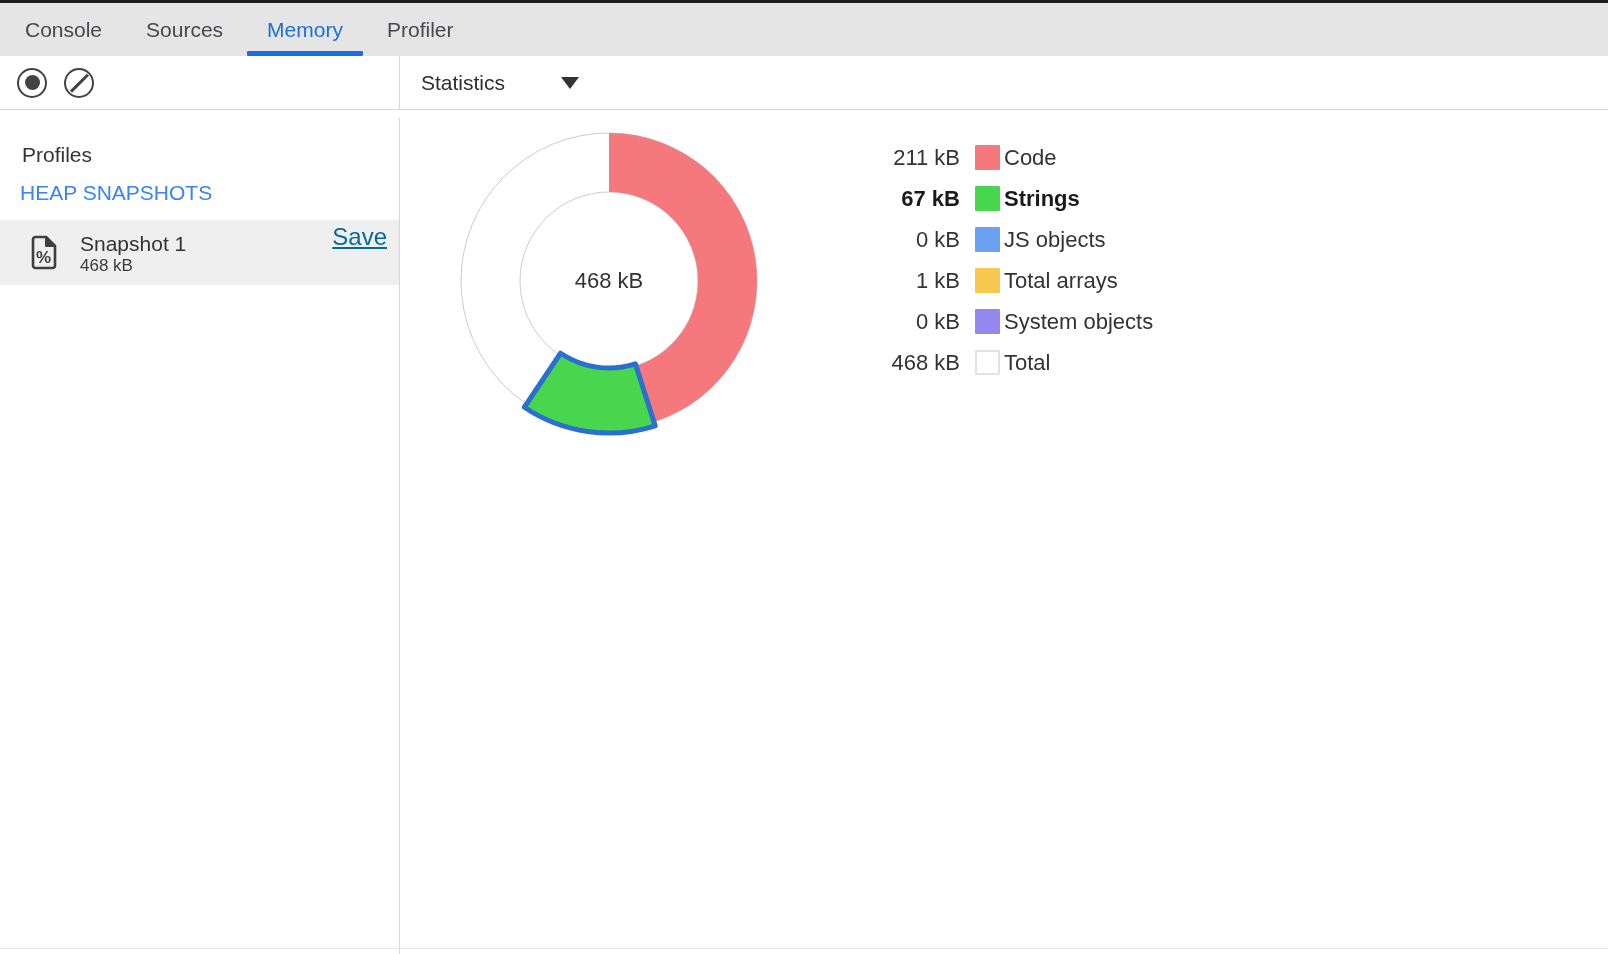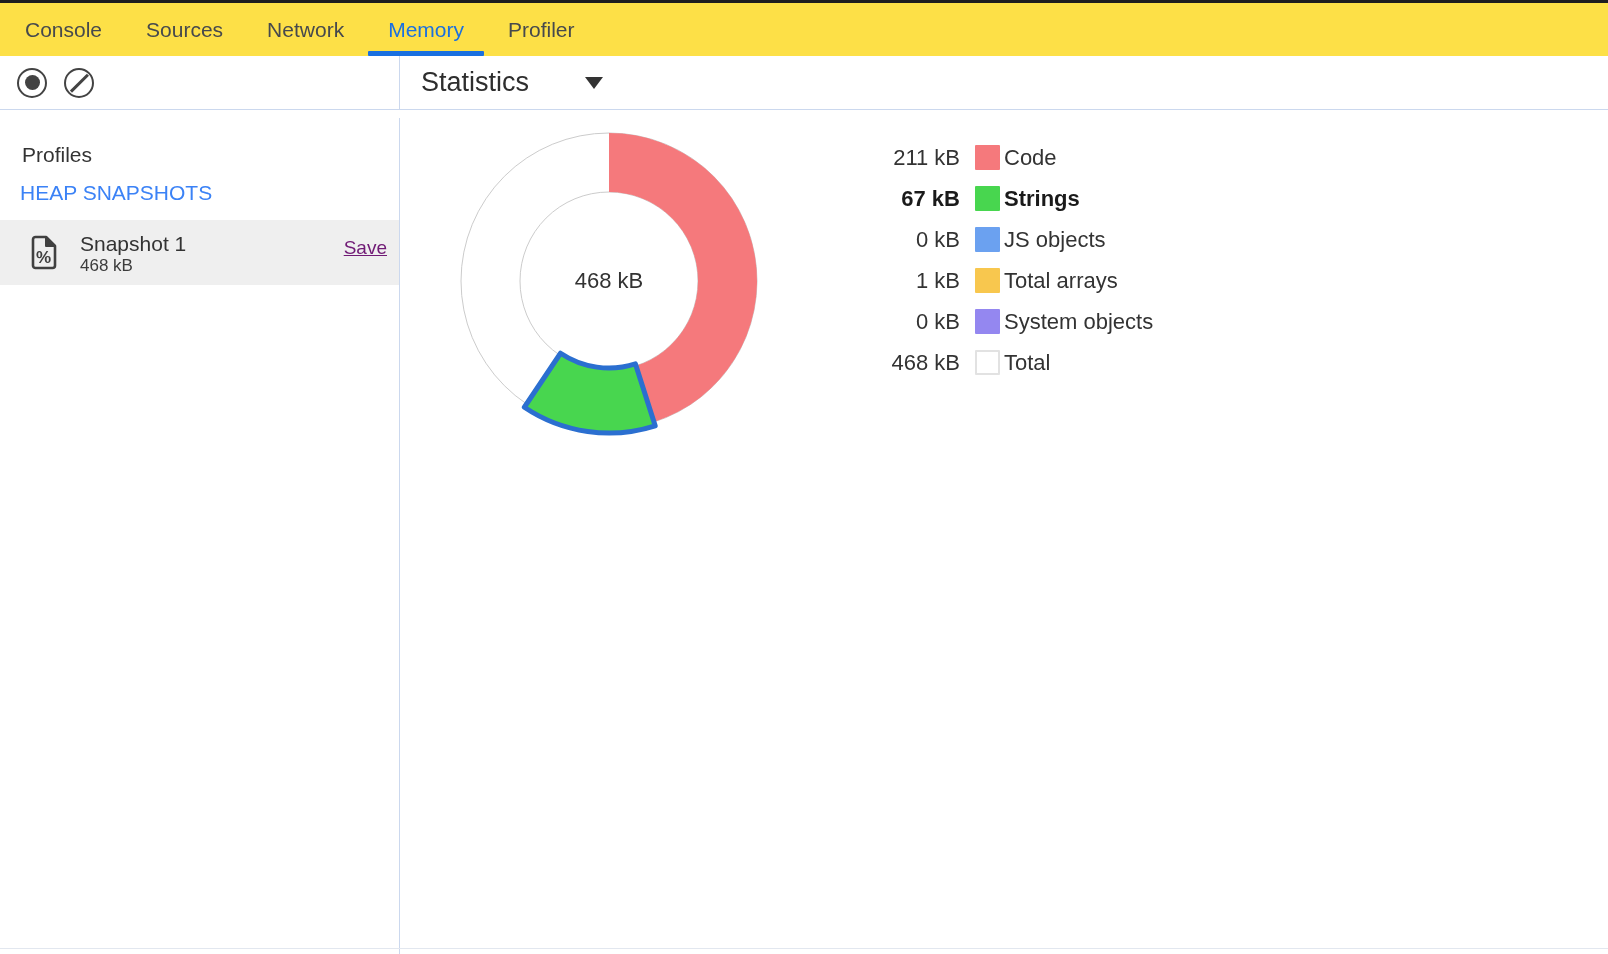--- a/index.html
+++ b/index.html
@@ -2,21 +2,21 @@
 <html><head>
 <meta charset="utf-8">
 <style>
   * { margin:0; padding:0; box-sizing:border-box; }
   html,body { width:1608px; height:954px; background:#fff; overflow:hidden;
               font-family:"Liberation Sans", sans-serif; color:#333; }
   .stripe { position:absolute; left:0; top:0; width:1608px; height:3px; background:#1d1d1f; }
 
   
   .tabbar { position:absolute; left:0; top:3px; width:1608px; height:53px;
-            background:#fde047; display:flex; align-items:stretch; padding-left:3px; }
+            background:#e5e5e5; display:flex; align-items:stretch; padding-left:3px; }
   .tab { position:relative; display:flex; align-items:center; padding:0 20px; margin:0 2px;
          font-size:21px; color:#46494d; cursor:default; }
   .tab.active { color:#1a70e0; }
   .tab.active::after { content:""; position:absolute; left:0; right:0; bottom:0; height:5px;
                        background:#1a70e0; border-radius:1px; }
 
   
   .toolbar { position:absolute; left:0; top:56px; width:1608px; height:54px;
              background:#fff; border-bottom:1px solid #cbd8ee; display:flex; }
   .toolbar-left { width:400px; height:100%; border-right:1px solid #cbd8ee;
@@ -24,36 +24,36 @@
   .toolbar-right { flex:1; display:flex; align-items:center; padding-left:21px; }
   .icon-btn { width:30px; height:30px; position:relative; cursor:pointer; }
   .record-ring { width:30px; height:30px; border:2.5px solid #434343; border-radius:50%;
                  position:absolute; }
   .record-dot { width:15px; height:15px; background:#434343; border-radius:50%;
                 position:absolute; left:7.5px; top:7.5px; }
   .clear-ring { width:30px; height:30px; border:2.5px solid #434343; border-radius:50%;
                 position:absolute; }
   .clear-slash { position:absolute; left:13.8px; top:3px; width:2.5px; height:24px;
                  background:#434343; transform:rotate(45deg); }
-  .view-select { display:flex; align-items:center; font-size:27px; color:#2e2e2e; cursor:pointer; }
+  .view-select { display:flex; align-items:center; font-size:21px; color:#2e2e2e; cursor:pointer; }
   .caret { width:0; height:0; border-left:9px solid transparent; border-right:9px solid transparent;
            border-top:12px solid #333; margin-left:56px; }
 
   
   .sidebar { position:absolute; left:0; top:118px; width:400px; bottom:0;
              background:#fff; border-right:1px solid #cbd8ee; }
   .panel-title { font-size:21px; color:#333; margin:25px 0 0 22px; }
   .section-title { font-size:21px; color:#3b82f6; margin:14px 0 0 20px; }
   .snap-row { margin-top:15px; height:65px; background:#efefef; display:flex;
               align-items:center; padding-left:30px; cursor:pointer; }
   .snap-text { margin-left:23px; }
   .snap-title { font-size:21px; color:#333; line-height:25px; }
   .snap-sub { font-size:17px; color:#3c3c3c; line-height:19px; }
-  .save-link { margin-left:auto; margin-right:12px; align-self:flex-start; margin-top:17px;
-               font-size:19px; color:#701a75; text-decoration:underline; cursor:pointer; }
+  .save-link { margin-left:auto; margin-right:12px; align-self:flex-start; margin-top:3px;
+               font-size:24px; color:#0369a1; text-decoration:underline; cursor:pointer; }
 
   
   .main { position:absolute; left:400px; top:110px; right:0; bottom:0; background:#fff; }
   .pie-wrap { position:absolute; left:49px; top:11px; width:320px; height:320px; }
   .center-label { position:absolute; left:209px; top:171px; transform:translate(-50%,-50%);
                   font-size:22px; color:#333; white-space:nowrap; }
   .legend { position:absolute; left:460px; top:27px; }
   .legend-row { height:41px; display:flex; align-items:center; font-size:22px; color:#333; cursor:pointer; }
   .legend-row.bold { font-weight:bold; color:#1a1a1a; }
   .legend-val { display:inline-block; width:100px; text-align:right; }
@@ -64,21 +64,20 @@
   .bottom-line { position:absolute; left:0; top:948px; width:1608px; height:1px; background:#e2e7ef; }
 </style>
 </head>
 <body>
 
 <div class="stripe"></div>
 
 <div class="tabbar">
   <div class="tab">Console</div>
   <div class="tab">Sources</div>
-  <div class="tab">Network</div>
   <div class="tab active">Memory</div>
   <div class="tab">Profiler</div>
 </div>
 
 <div class="toolbar">
   <div class="toolbar-left">
     <div class="icon-btn">
       <span class="record-ring"></span>
       <span class="record-dot"></span>
     </div>

